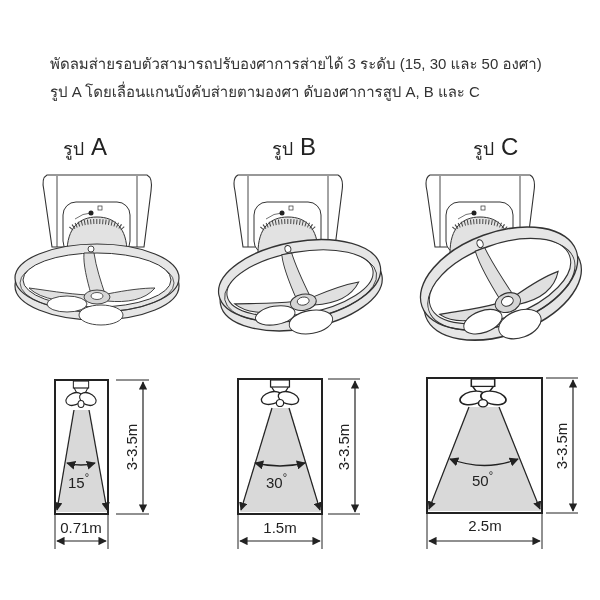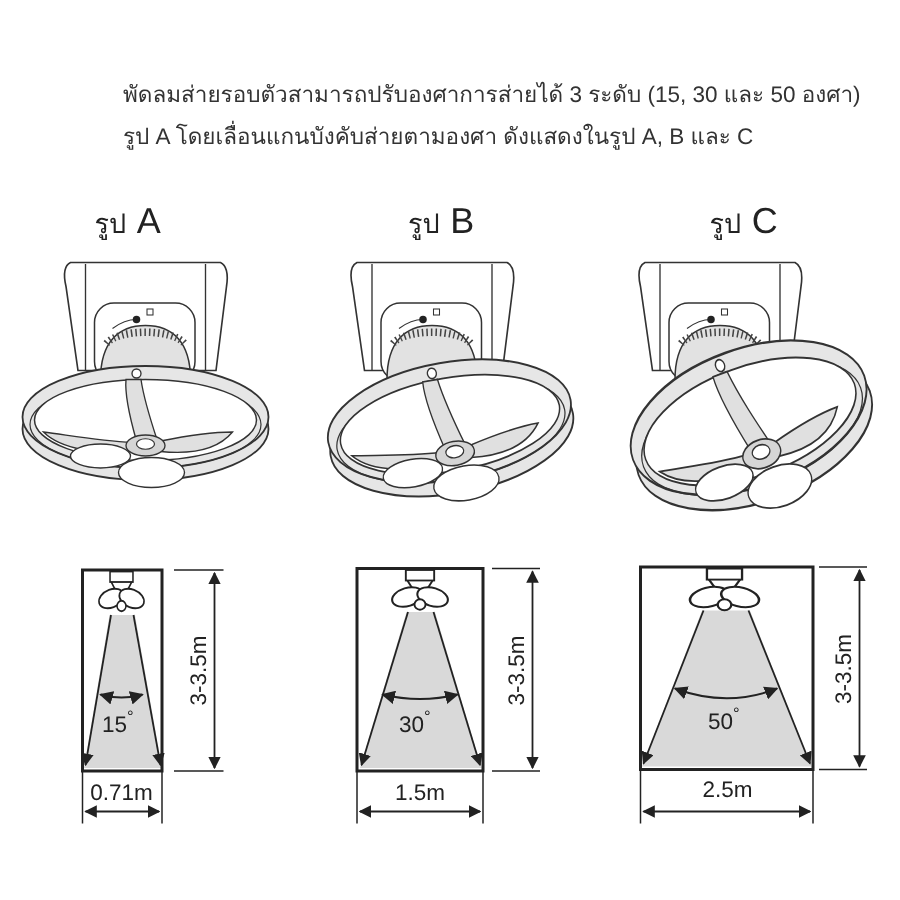--- a/index.html
+++ b/index.html
@@ -4,37 +4,37 @@
 <style>
   html, body { margin: 0; padding: 0; background: #ffffff; }
   #page {
     position: relative; width: 600px; height: 600px; overflow: hidden;
     background: var(--bg, #ffffff);
     font-family: "Liberation Sans", "DejaVu Sans", sans-serif;
     color: var(--text, #333333);
   }
   .desc-line {
     position: absolute; left: 50px; font-size: 15px; line-height: 20px;
-    white-space: nowrap; color: var(--text, #333333); margin-left: 32px;
+    white-space: nowrap; color: var(--text, #333333);
   }
   #desc-1 { top: 54px; }
   #desc-2 { top: 82px; }
   svg#art { position: absolute; left: 0; top: 0; }
   .ln { stroke: var(--line, #222222); fill: none; }
   .fig-title { font-family: "Liberation Sans", "DejaVu Sans", sans-serif; fill: #222; }
   .lbl { font-family: "Liberation Sans", "DejaVu Sans", sans-serif; font-size: 15px; fill: #222; }
   .beam { fill: var(--beam, #d9d9d9); }
 </style>
 </head>
 <body>
 
 <div id="page" style="--bg: #ffffff; --text: #333333; --line: #222222; --beam: #d9d9d9;">
 
   <div id="desc-1" class="desc-line">พัดลมส่ายรอบตัวสามารถปรับองศาการส่ายได้ 3 ระดับ (15, 30 และ 50 องศา)</div>
-  <div id="desc-2" class="desc-line">รูป A โดยเลื่อนแกนบังคับส่ายตามองศา ดังแสดงในรูป A, B และ C</div>
+  <div id="desc-2" class="desc-line">รูป A โดยเลื่อนแกนบังคับส่ายตามองศา ดับองศาการสูป A, B และ C</div>
 
   <svg id="art" width="600" height="600" viewBox="0 0 600 600">
     <defs>
       <marker id="arr" viewBox="0 0 10 10" refX="9" refY="5" markerWidth="7" markerHeight="7" orient="auto-start-reverse">
         <path d="M0,0 L10,5 L0,10 z" fill="#222"></path>
       </marker>
 
       <g id="mount">
         <path d="M-50,0 L50,0 Q56,3 54,16 L47,72 L-45,72 L-53,16 Q-56,3 -50,0 Z" fill="#fff" stroke="#333" stroke-width="1.1"></path>
         <line x1="-40" y1="1" x2="-40" y2="72" stroke="#333" stroke-width="0.9"></line>

